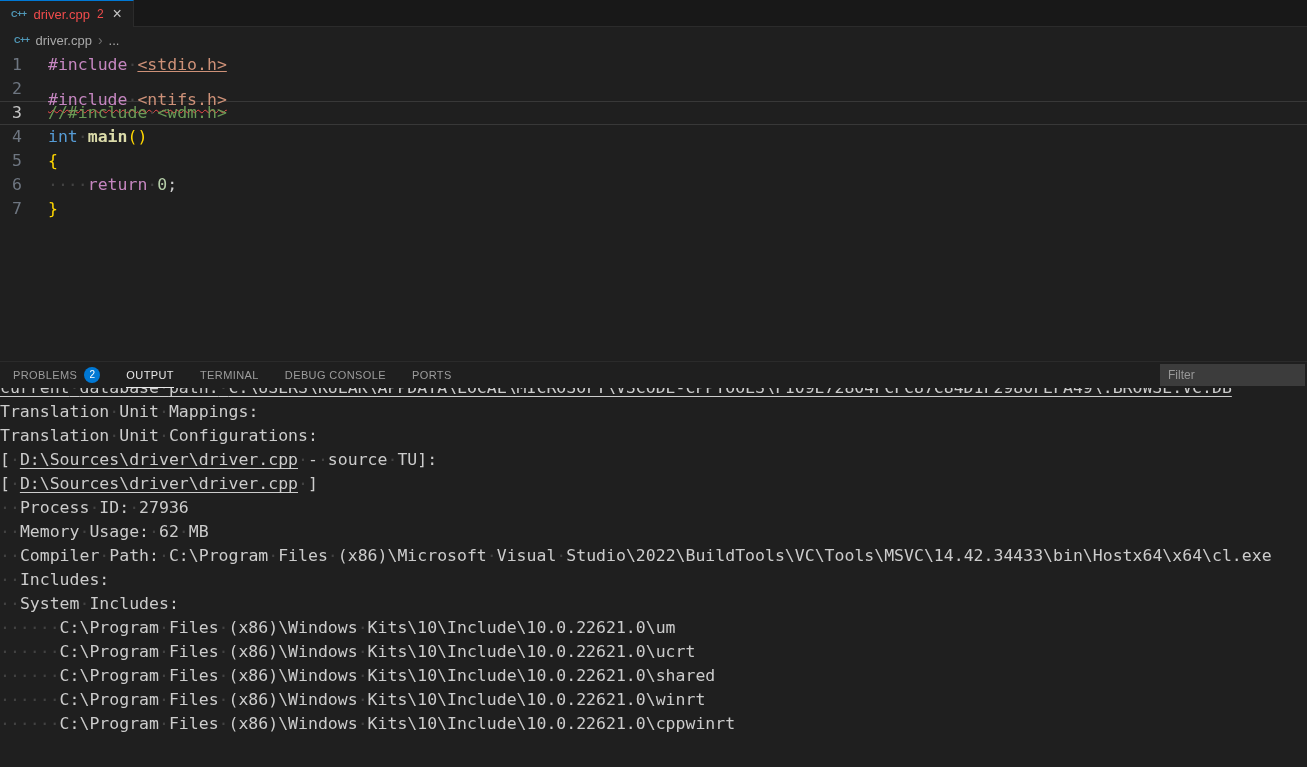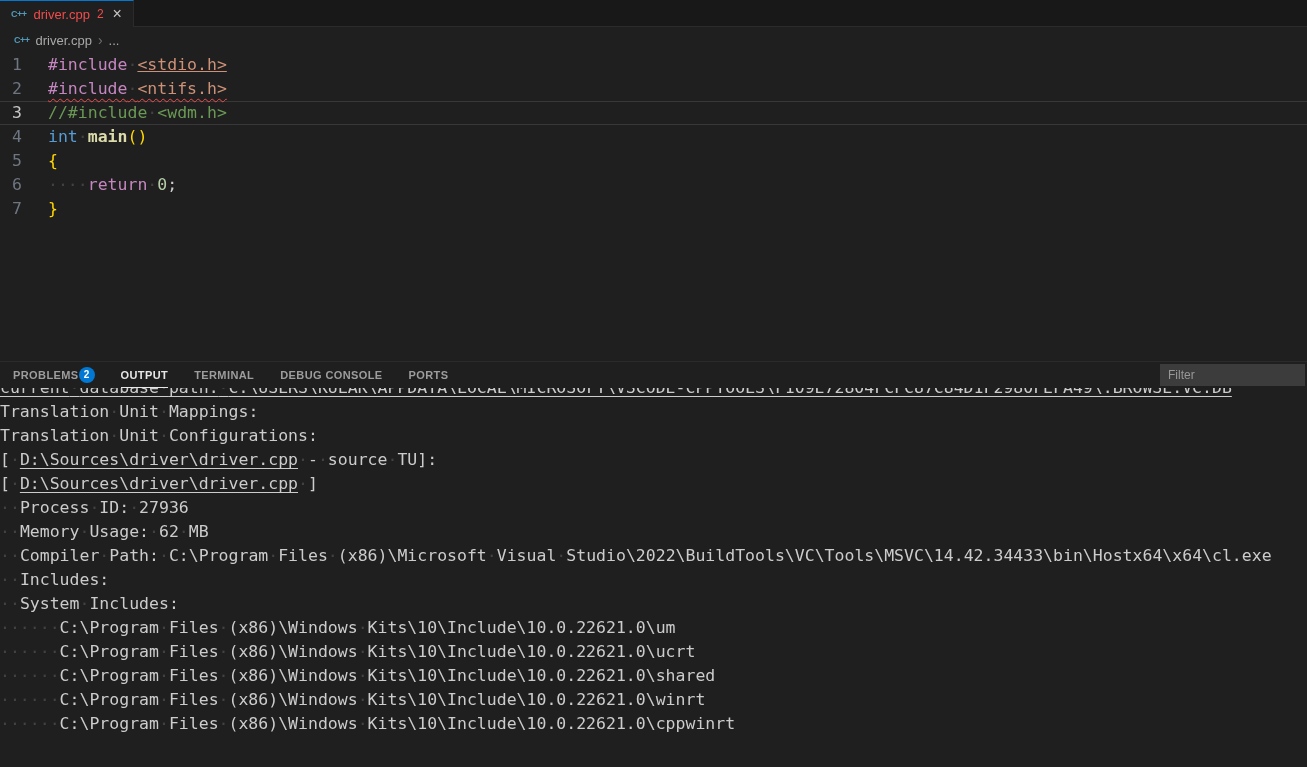--- a/index.html
+++ b/index.html
@@ -29,28 +29,28 @@
   .breadcrumbs { height:26px; display:flex; align-items:center; gap:6px; padding-left:14px; font-size:13px; color:#a9a9a9; background:var(--bg); }
   .bc-sep { color:#6e6e6e; font-size:14px; }
 
   
   .editor { height:308px; font-size:16.5px; line-height:24px; background:var(--bg); }
   .line { display:flex; height:24px; white-space:pre; }
   .line.current { box-shadow: inset 0 1px 0 var(--line-border), inset 0 -1px 0 var(--line-border); }
   .ln { width:22px; flex:none; text-align:right; color:var(--linenum); }
   .line.current .ln { color:var(--linenum-active); }
   .code { padding-left:26px; white-space:pre; color:var(--fg); }
-  .squiggle { text-decoration: underline wavy var(--error); text-decoration-thickness:1px; text-underline-offset:4px; }
+  .squiggle { text-decoration: underline wavy var(--error); text-decoration-thickness:1px; text-underline-offset:4px;margin-top:11px; }
   .ws { color:var(--ws) !important; }
 
   
   .panel { border-top:1px solid var(--border); height:406px; background:var(--bg); }
   .panel-header { height:26px; display:flex; align-items:center; padding-left:13px; position:relative; }
   .ptab { font-size:11px; letter-spacing:0.4px; color:var(--panel-tab-fg); margin-right:26px;
-          display:inline-flex; align-items:center; height:26px; cursor:default;font-weight:bold; }
+          display:inline-flex; align-items:center; gap:7px; height:26px; cursor:default; }
   .ptab.active { color:var(--panel-tab-active-fg); border-bottom:1px solid var(--panel-tab-active-fg); }
   .pbadge { background:var(--badge-bg); color:var(--badge-fg); border-radius:50%;
             width:16px; height:16px; font-size:10px; display:inline-flex; align-items:center; justify-content:center; letter-spacing:0; }
   .filter { position:absolute; right:2px; top:2px; width:145px; height:22px;
             background:var(--filter-bg); border:none; outline:none; color:#cccccc;
             font-size:12px; padding:0 8px; font-family:"Liberation Sans",sans-serif; }
   .filter::placeholder { color:var(--filter-placeholder); }
 
   .output { height:379px; overflow:hidden; padding-left:0; font-size:16.5px; line-height:24px; }
   .olines { margin-top:-12px; }

